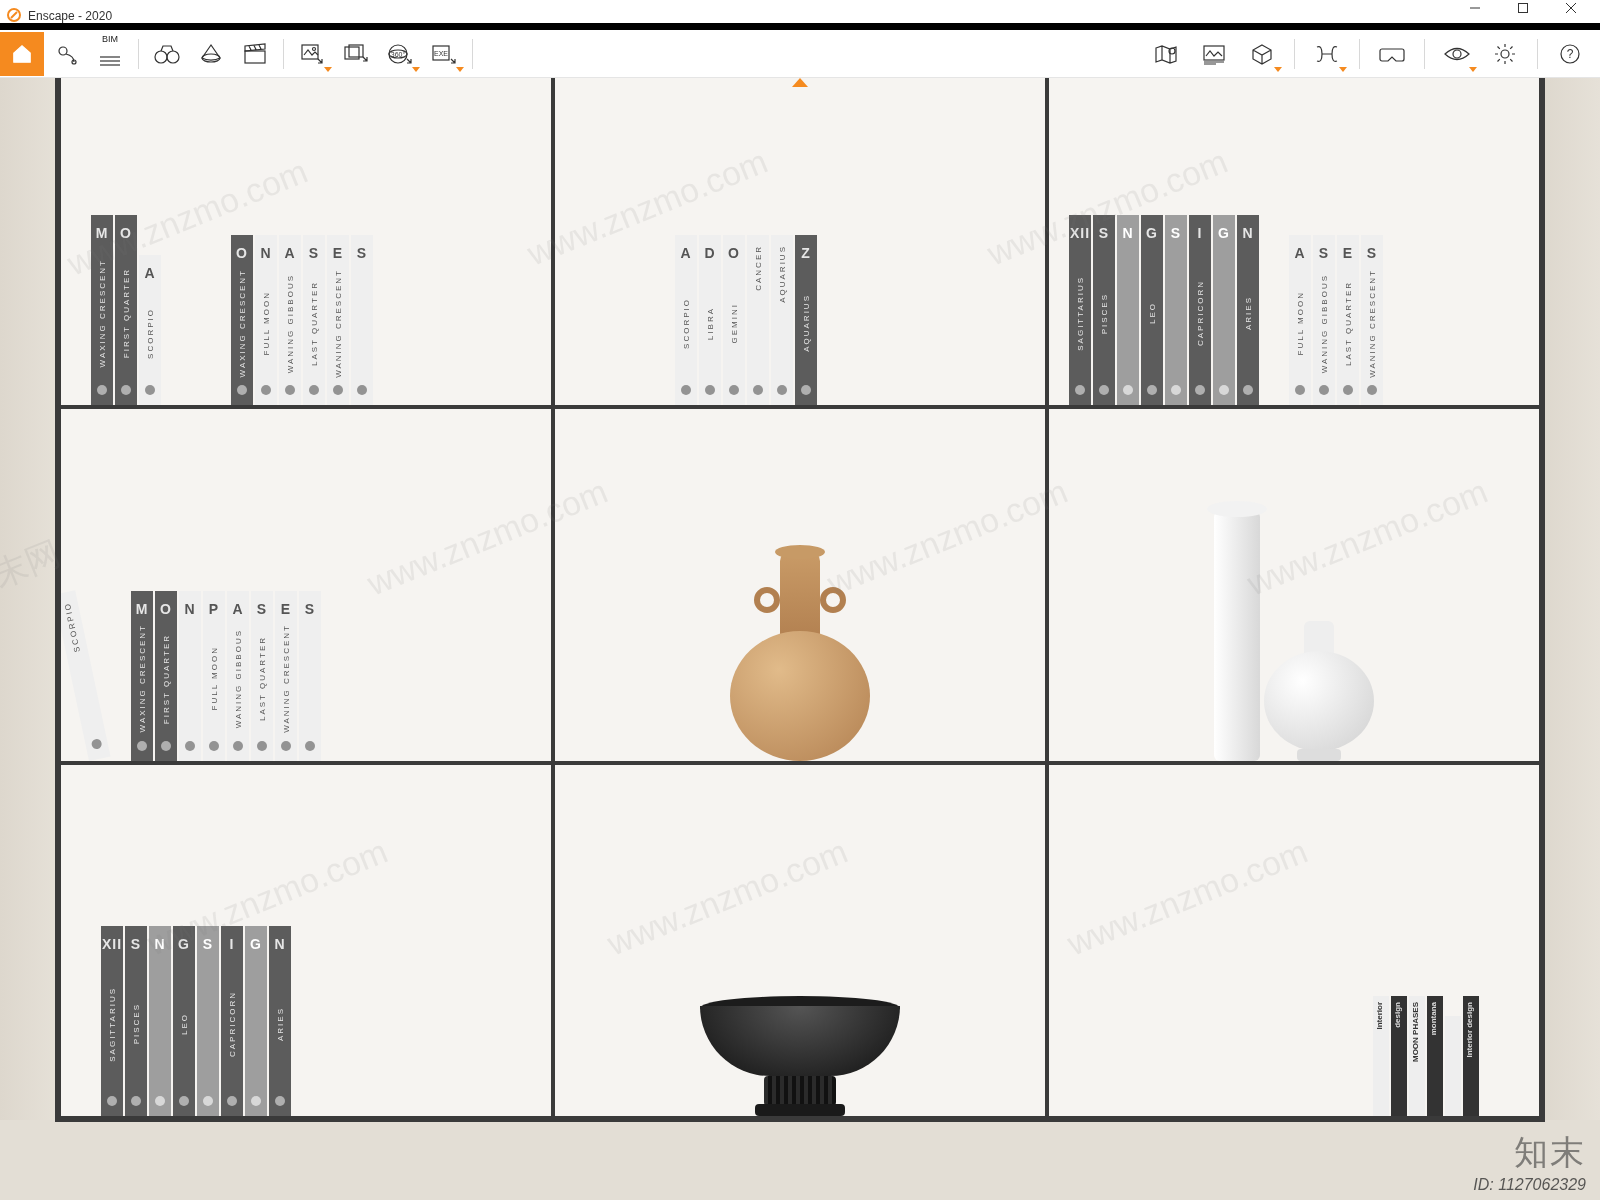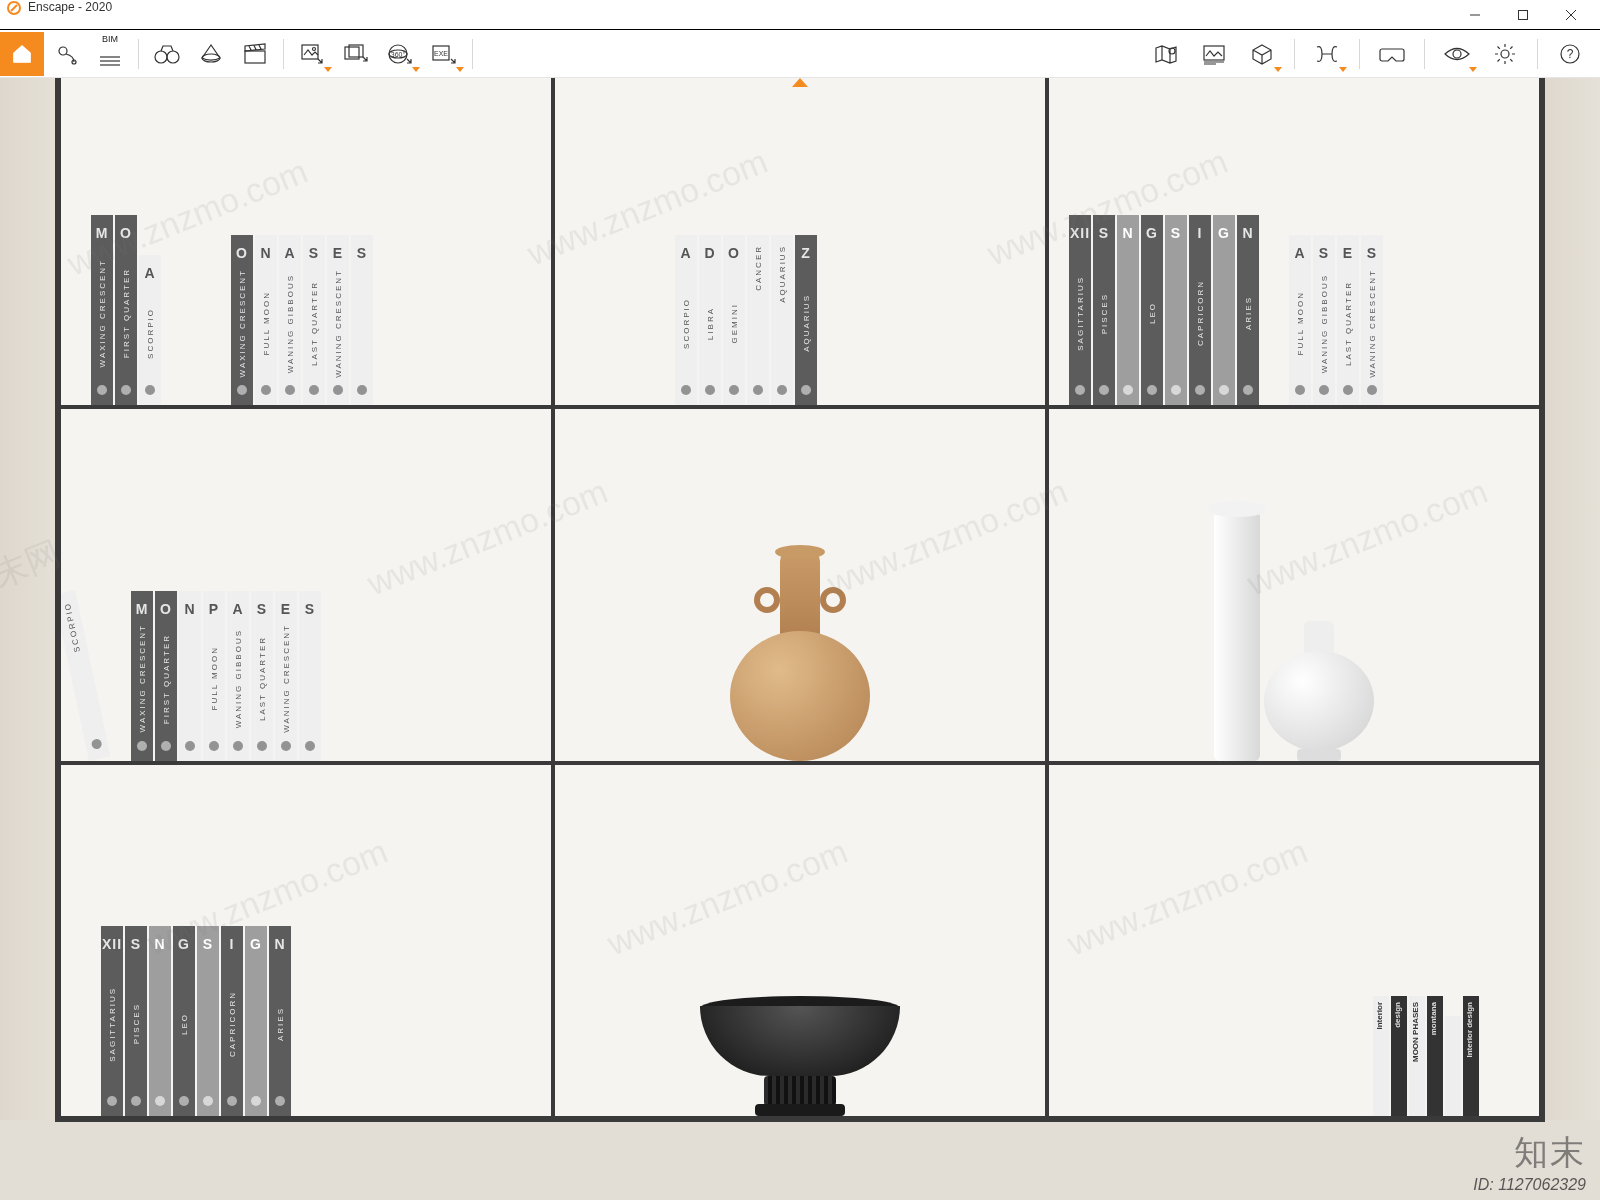--- a/index.html
+++ b/index.html
@@ -1,19 +1,19 @@
 <!DOCTYPE html>
 <html><head>
 <meta charset="utf-8">
 <style>
   * { box-sizing: border-box; margin: 0; padding: 0; }
   body { width: 1600px; height: 1200px; font-family: "Segoe UI", Arial, sans-serif; background: #f0f0f0; overflow: hidden; position: relative; }
 
   
-  .titlebar { height: 30px; background: #fff; display: flex; align-items: flex-start; padding: 0 6px; border-bottom: 1px solid #000000; }
+  .titlebar { height: 30px; background: #fff; display: flex; align-items: flex-end; padding: 0 6px; border-bottom: 7px solid #000000; }
   .titlebar .app-icon { width: 16px; height: 16px; margin-right: 6px; }
   .titlebar .title { font-size: 12px; color: #333; flex: 1; }
   .win-controls { display: flex; gap: 2px; }
   .win-btn { width: 46px; height: 30px; display: flex; align-items: center; justify-content: center; cursor: pointer; }
   .win-btn svg { stroke: #333; stroke-width: 1; fill: none; }
 
   
   .toolbar { height: 48px; background: #fff; display: flex; align-items: center; position: relative; border-bottom: 1px solid #e5e5e5; }
   .toolbar-left { display: flex; align-items: center; height: 100%; }
   .toolbar-right { position: absolute; right: 8px; top: 0; height: 100%; display: flex; align-items: center; gap: 4px; }

